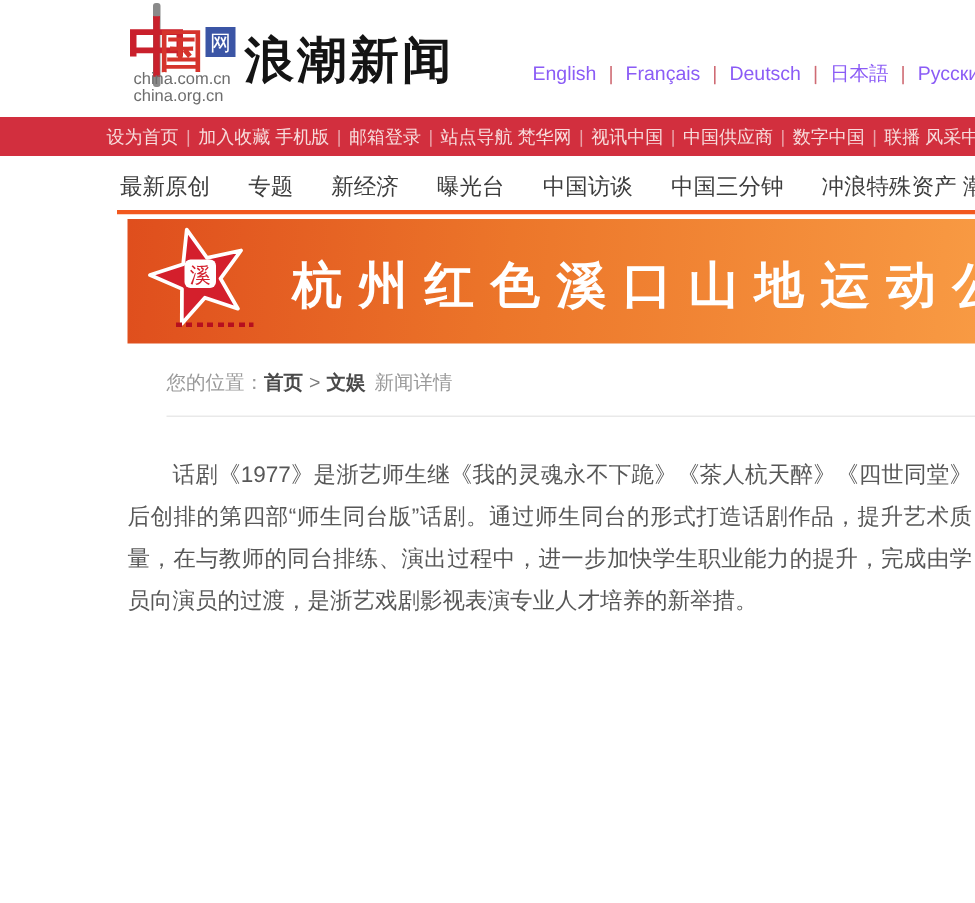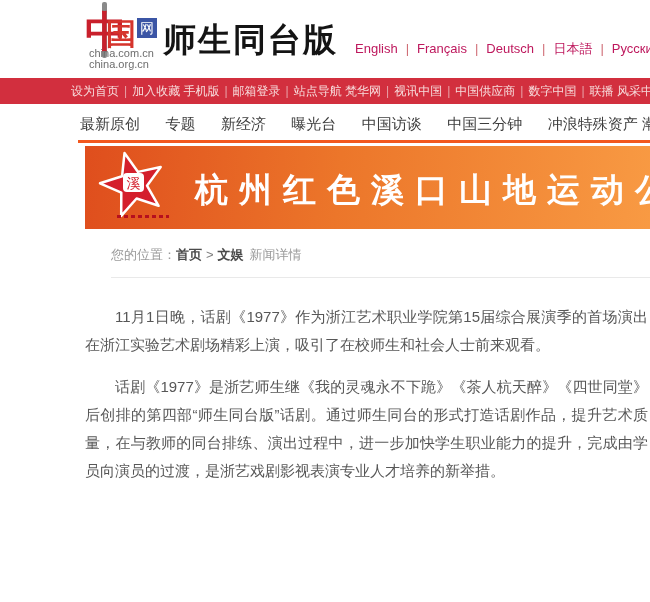--- a/index.html
+++ b/index.html
@@ -10,21 +10,21 @@
   .site-header { position: relative; height: 78px; background: #fff; }
   .logo { position: absolute; left: 85px; top: 2px; height: 74px; }
   .logo-cn { position: absolute; left: 0; top: 0; width: 80px; height: 72px; }
   .zhong-stroke { position: absolute; left: 17px; top: 0; width: 5px; height: 56px; background: #8a8a8a; border-radius: 2px; }
   .zhong { position: absolute; left: 0; top: 2px; font-size: 42px; font-weight: bold; color: #c9202c; font-family: "Liberation Serif", serif; }
   .guo  { position: absolute; left: 21px; top: 12px; font-size: 30px; font-weight: bold; color: #d5342c; font-family: "Liberation Serif", serif; }
   .wang-box { position: absolute; left: 52px; top: 16px; width: 20px; height: 20px; background: #3b55a5; color: #fff; font-size: 14px; line-height: 20px; text-align: center; }
   .domains { position: absolute; left: 4px; top: 46px; font-size: 11px; line-height: 11px; color: #6d6d6d; white-space: nowrap; }
   .site-name { position: absolute; left: 78px; top: 16px; font-size: 33px; font-weight: bold; color: #141414; font-family: "Liberation Serif", serif; letter-spacing: 2px; white-space: nowrap; }
   .lang-links { position: absolute; left: 355px; top: 40px; width: 295px; overflow: hidden; white-space: nowrap; font-size: 13px; }
-  .lang-links a { color: #be185d; text-decoration: none; cursor: pointer; }
+  .lang-links a { color: #8b5cf6; text-decoration: none; cursor: pointer; }
   .lang-links .pipe { color: #cf6b74; margin: 0 8px; }
 
   
   .top-bar { height: 26px; background: #d22f3e; line-height: 26px; padding-left: 71px; white-space: nowrap; overflow: hidden; font-size: 12px; }
   .top-bar .tb-item { color: #f7dcdc; cursor: pointer; }
   .top-bar .tb-sep { color: #e9a2a8; margin: 0 5px; }
 
   
   .channel-nav { position: relative; height: 39px; background: #fff; padding: 11px 0 0 80px; white-space: nowrap; overflow: hidden; }
   .channel-nav .cn-item { display: inline-block; margin-right: 21px; font-size: 15px; color: #3d3d3d; cursor: pointer; text-align: right; }
@@ -63,21 +63,21 @@
     <div class="logo-cn">
       <span class="zhong-stroke"></span>
       <span class="zhong">中</span>
       <span class="guo">国</span>
       <span class="wang-box">网</span>
       <div class="domains">
         <div>china.com.cn</div>
         <div>china.org.cn</div>
       </div>
     </div>
-    <div class="site-name">师生同台版</div>
+    <div class="site-name">浪潮新闻</div>
   </div>
   <div class="lang-links">
     <a>English</a><span class="pipe">|</span><a>Français</a><span class="pipe">|</span><a>Deutsch</a><span class="pipe">|</span><a>日本語</a><span class="pipe">|</span><a>Русский язык</a>
   </div>
 </header>
 
 <nav class="top-bar">
   <span class="tb-item">设为首页</span><span class="tb-sep">|</span><span class="tb-item">加入收藏 手机版</span><span class="tb-sep">|</span><span class="tb-item">邮箱登录</span><span class="tb-sep">|</span><span class="tb-item">站点导航 梵华网</span><span class="tb-sep">|</span><span class="tb-item">视讯中国</span><span class="tb-sep">|</span><span class="tb-item">中国供应商</span><span class="tb-sep">|</span><span class="tb-item">数字中国</span><span class="tb-sep">|</span><span class="tb-item">联播 风采中国</span>
 </nav>
 
@@ -101,15 +101,14 @@
   </svg>
   <div class="banner-dashes"></div>
   <div class="banner-text">杭州红色溪口山地运动公</div>
 </div>
 
 <div class="breadcrumb">
   <span class="bc-muted">您的位置：</span><span class="bc-link">首页</span><span class="bc-sep">&gt;</span><span class="bc-cat">文娱</span><span class="bc-muted">新闻详情</span>
 </div>
 
 <main class="article">
-  <p>11月1日晚，话剧《1977》作为浙江艺术职业学院第15届综合展演季的首场演出在浙江实验艺术剧场精彩上演，吸引了在校师生和社会人士前来观看。</p>
   <p>话剧《1977》是浙艺师生继《我的灵魂永不下跪》《茶人杭天醉》《四世同堂》后创排的第四部“师生同台版”话剧。通过师生同台的形式打造话剧作品，提升艺术质量，在与教师的同台排练、演出过程中，进一步加快学生职业能力的提升，完成由学员向演员的过渡，是浙艺戏剧影视表演专业人才培养的新举措。</p>
 </main>
 
 </body></html>

